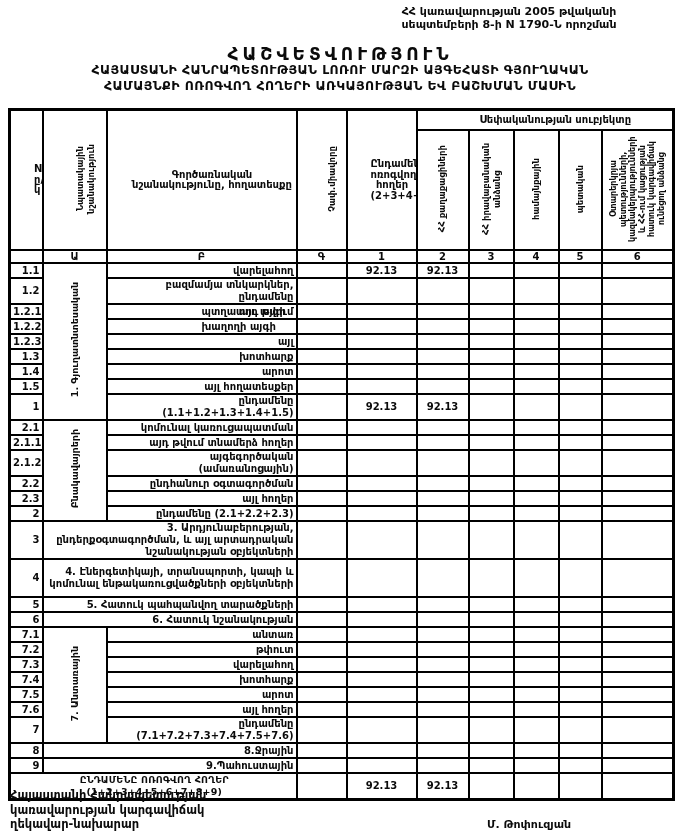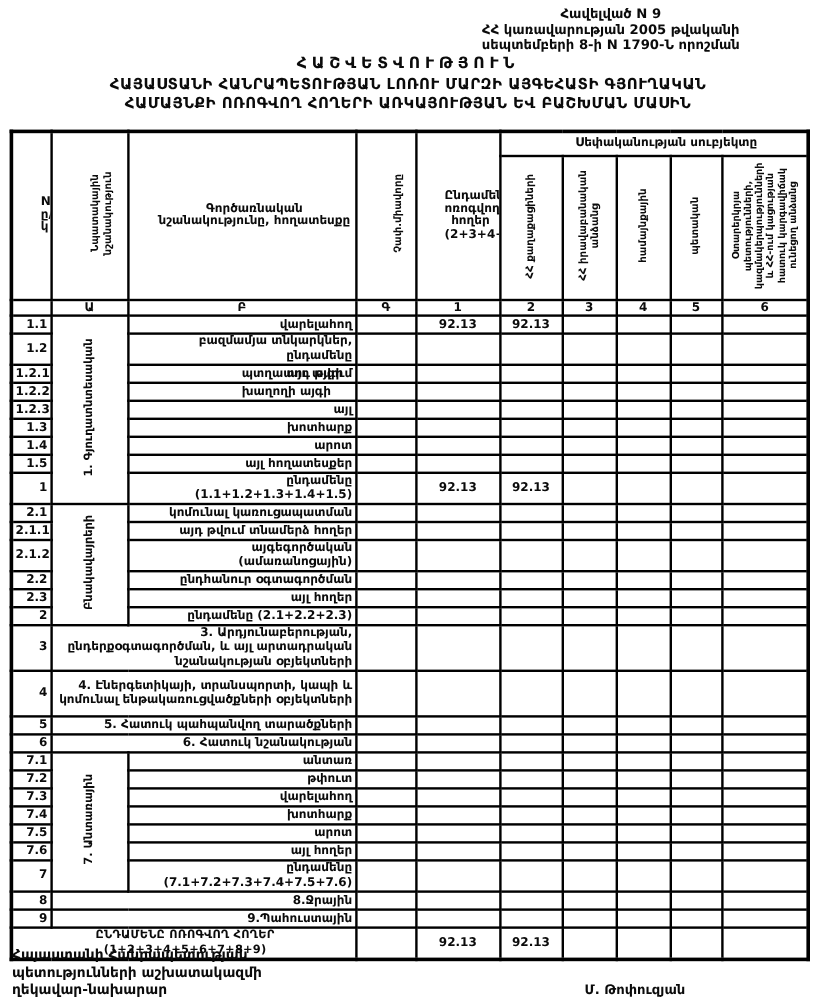--- a/index.html
+++ b/index.html
@@ -12,21 +12,21 @@
   
   .corner{
     position:absolute;top:5px;right:6px;width:330px;
     text-align:center;font-size:11px;font-weight:bold;line-height:13px;
   }
   
   .title{
     position:absolute;top:46px;left:0;width:680px;text-align:center;
     font-weight:bold;line-height:16px;
   }
-  .title .t1{font-size:13px;letter-spacing:4px;}
+  .title .t1{font-size:17px;letter-spacing:4px;}
   .title .t2{font-size:12.5px;letter-spacing:0.4px;}
   
   table.report{
     position:absolute;left:8px;top:108px;width:664px;
     border-collapse:collapse;table-layout:fixed;
     border:3px solid #000;
   }
   th,td{border:2px solid #000;padding:0 2px;overflow:hidden;}
   th{font-weight:bold;font-size:9px;line-height:10.5px;vertical-align:middle;text-align:center;}
   thead tr.h1 th{height:18px;font-size:10px;padding-left:23px;}
@@ -58,21 +58,20 @@
     position:absolute;left:487px;top:818px;
     font-size:11px;font-weight:bold;
   }
 </style>
 </head>
 <body>
 
 <div class="page">
 
   <div class="corner">
-    <div>Հավելված N 9</div>
     <div>ՀՀ կառավարության 2005 թվականի</div>
     <div>սեպտեմբերի 8-ի  N 1790-Ն որոշման</div>
   </div>
 
   <div class="title">
     <div class="t1">ՀԱՇՎԵՏՎՈՒԹՅՈՒՆ</div>
     <div class="t2">ՀԱՅԱՍՏԱՆԻ ՀԱՆՐԱՊԵՏՈՒԹՅԱՆ ԼՈՌՈՒ ՄԱՐԶԻ ԱՅԳԵՀԱՏԻ ԳՅՈՒՂԱԿԱՆ</div>
     <div class="t2">ՀԱՄԱՅՆՔԻ ՈՌՈԳՎՈՂ ՀՈՂԵՐԻ ԱՌԿԱՅՈՒԹՅԱՆ ԵՎ ԲԱՇԽՄԱՆ ՄԱՍԻՆ</div>
   </div>
 
@@ -454,18 +453,18 @@
           <td class="c-val"></td>
           <td class="c-val"></td>
           <td class="c-val"></td>
           <td class="c-val"></td>
         </tr>
       </tbody>
   </table>
 
   <div class="footer">
     <div>Հայաստանի Հանրապետության</div>
-    <div>պետությունների աշխատակազմի</div>
+    <div>կառավարության կարգավիճակ</div>
     <div>ղեկավար-նախարար</div>
   </div>
   <div class="signature">Մ. Թոփուզյան</div>
 
 </div>
 
 </body></html>

